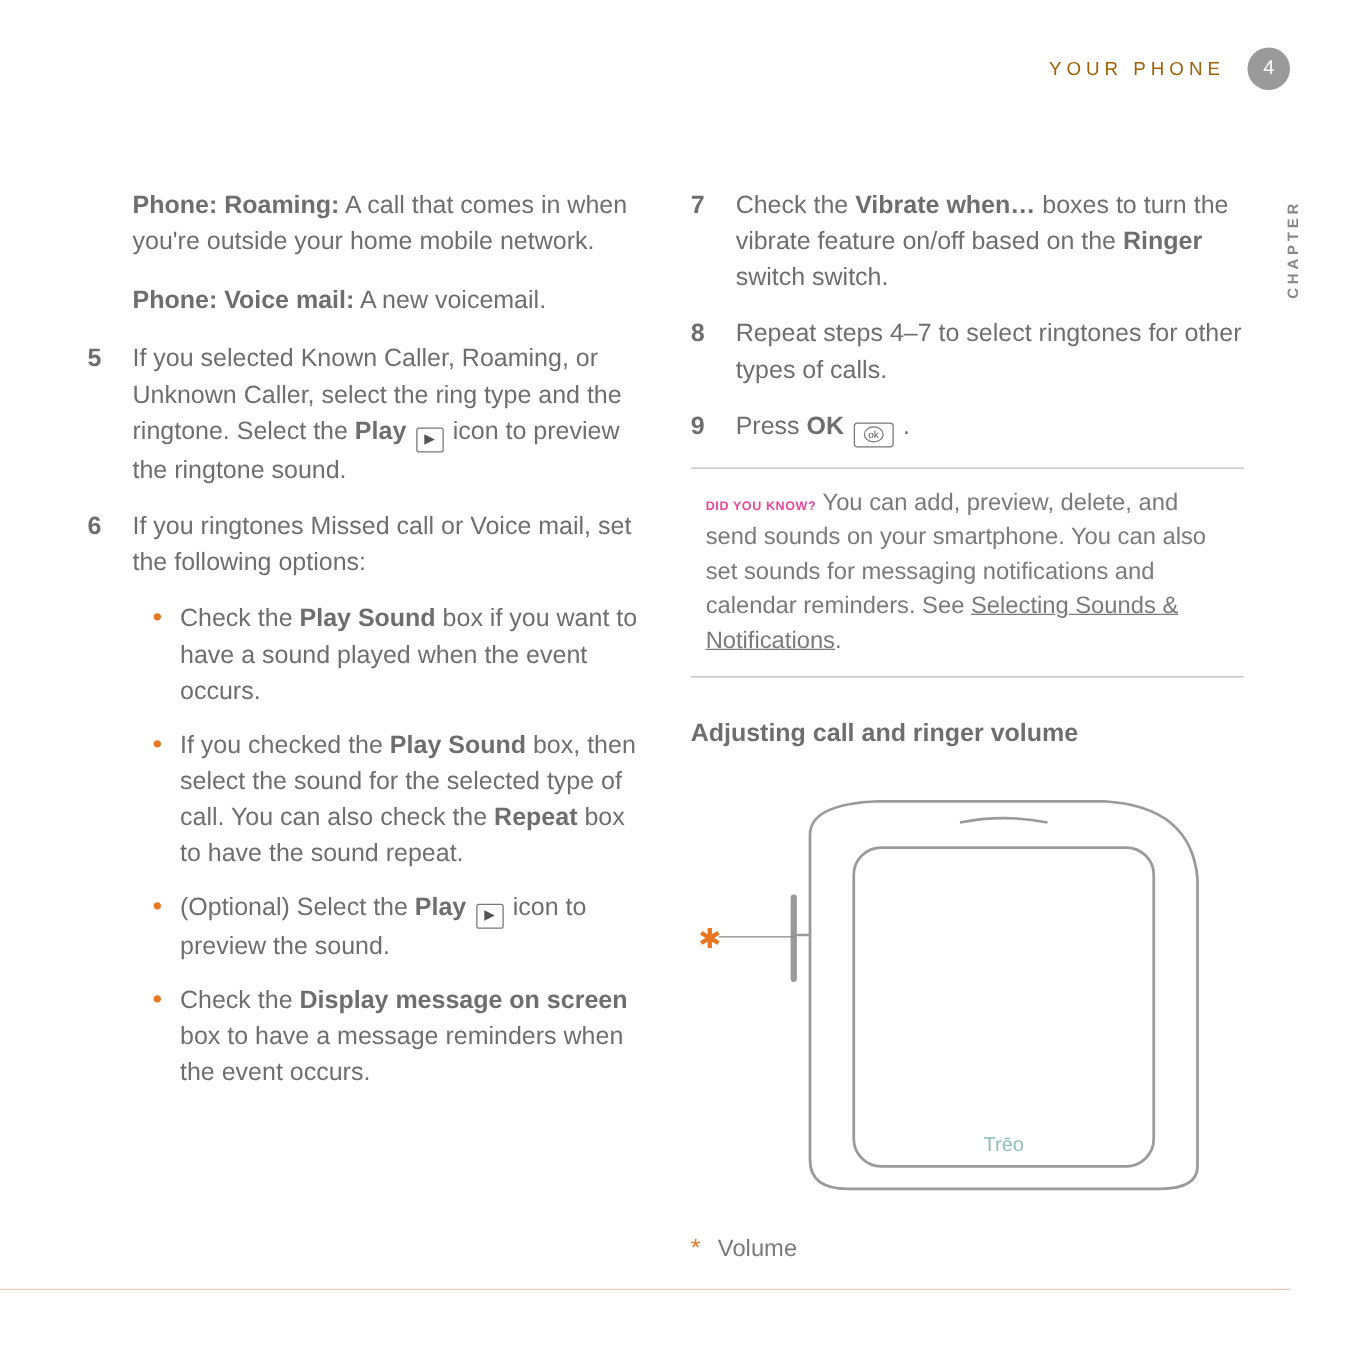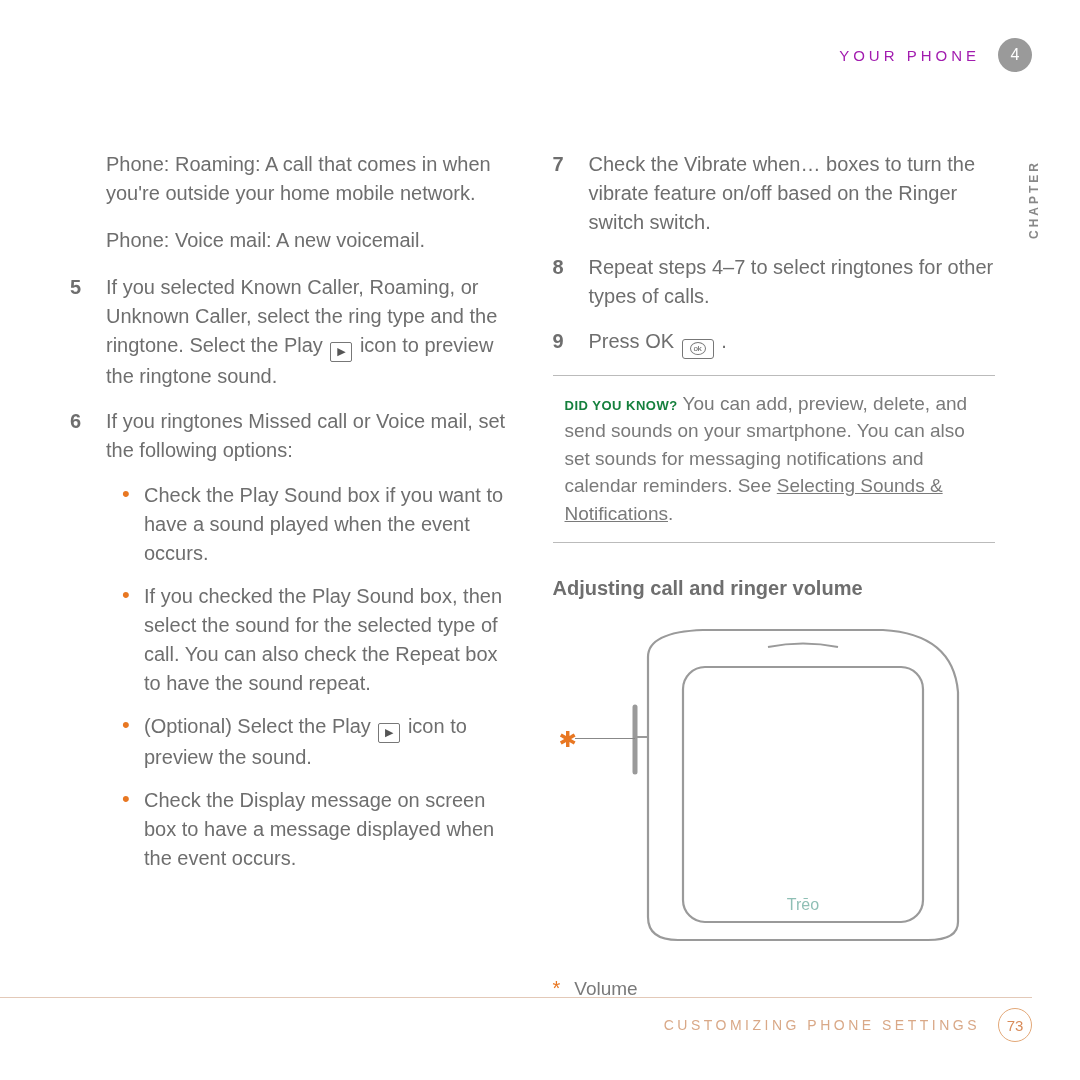--- a/index.html
+++ b/index.html
@@ -16,21 +16,21 @@
     position: absolute;
     top: 38px;
     right: 48px;
     display: flex;
     align-items: center;
     gap: 18px;
   }
   .header-title {
     letter-spacing: 4px;
     font-size: 15px;
-    color: #a21caf;
+    color: #a16207;
   }
   .chapter-badge {
     width: 34px;
     height: 34px;
     border-radius: 50%;
     background: #9a9a9a;
     color: #fff;
     display: flex;
     align-items: center;
     justify-content: center;
@@ -71,21 +71,21 @@
     font-size: 20px;
     line-height: 1.45;
     margin-bottom: 16px;
   }
   .step .num {
     flex: 0 0 22px;
     font-weight: bold;
     color: #6e6e6e;
   }
   .step .txt { flex: 1; }
-  .b { font-weight: normal; }
+  .b { font-weight: bold; }
   .bullets { padding-left: 36px; }
   .bullet {
     display: flex;
     gap: 12px;
     font-size: 20px;
     line-height: 1.45;
     margin-bottom: 14px;
     padding-left: 16px;
   }
   .bullet .dot {
@@ -126,31 +126,31 @@
     border-left: none;
     border-right: none;
     padding: 14px 12px;
     font-size: 19px;
     line-height: 1.45;
     color: #7a7a7a;
     margin-bottom: 34px;
     margin-top: 8px;
   }
   .tip-label {
-    color: #15803d;
+    color: #ec4899;
     font-weight: bold;
-    font-size: 13px;
+    font-size: 10px;
     letter-spacing: 0.5px;
   }
   .tip-link { text-decoration: underline; }
   .sub-heading {
     font-size: 20px;
     font-weight: bold;
     color: #6e6e6e;
-    margin-bottom: 22px;
+    margin-bottom: 34px;
   }
   .figure {
     position: relative;
     height: 330px;
   }
   .figure svg { display:block; }
   .callout-star {
     position: absolute;
     left: 6px;
     top: 105px;
@@ -249,21 +249,21 @@
       <div class="bullet">
         <div class="dot">•</div>
         <div><span>(Optional) Select the </span><span class="b">Play</span>
           <span class="icon-box">
               <span class="icon-play">▶</span>
             </span>
           <span> icon to preview the sound.</span></div>
       </div>
       <div class="bullet">
         <div class="dot">•</div>
-        <div><span>Check the </span><span class="b">Display message on screen</span><span> box to have a message displayed when the event occurs.</span></div>
+        <div><span>Check the </span><span class="b">Display message on screen</span><span> box to have a message reminders when the event occurs.</span></div>
       </div>
     </div>
   </div>
 
   <div class="col">
     <div class="step">
       <div class="num">7</div>
       <div class="txt"><span>Check the </span><span class="b">Vibrate when…</span><span> boxes to turn the vibrate feature on/off based on the </span><span class="b">Ringer</span><span> switch switch.</span></div>
     </div>
     <div class="step">
@@ -299,17 +299,13 @@
       </svg>
     </div>
     <div class="legend">
       <span class="star">*</span><span>Volume</span>
     </div>
   </div>
 </div>
 
 <div class="footer">
   <div class="footer-line"></div>
-  <div class="footer-row">
-    <span class="footer-text">CUSTOMIZING PHONE SETTINGS</span>
-    <span class="page-badge">73</span>
-  </div>
 </div>
 
 </body></html>

